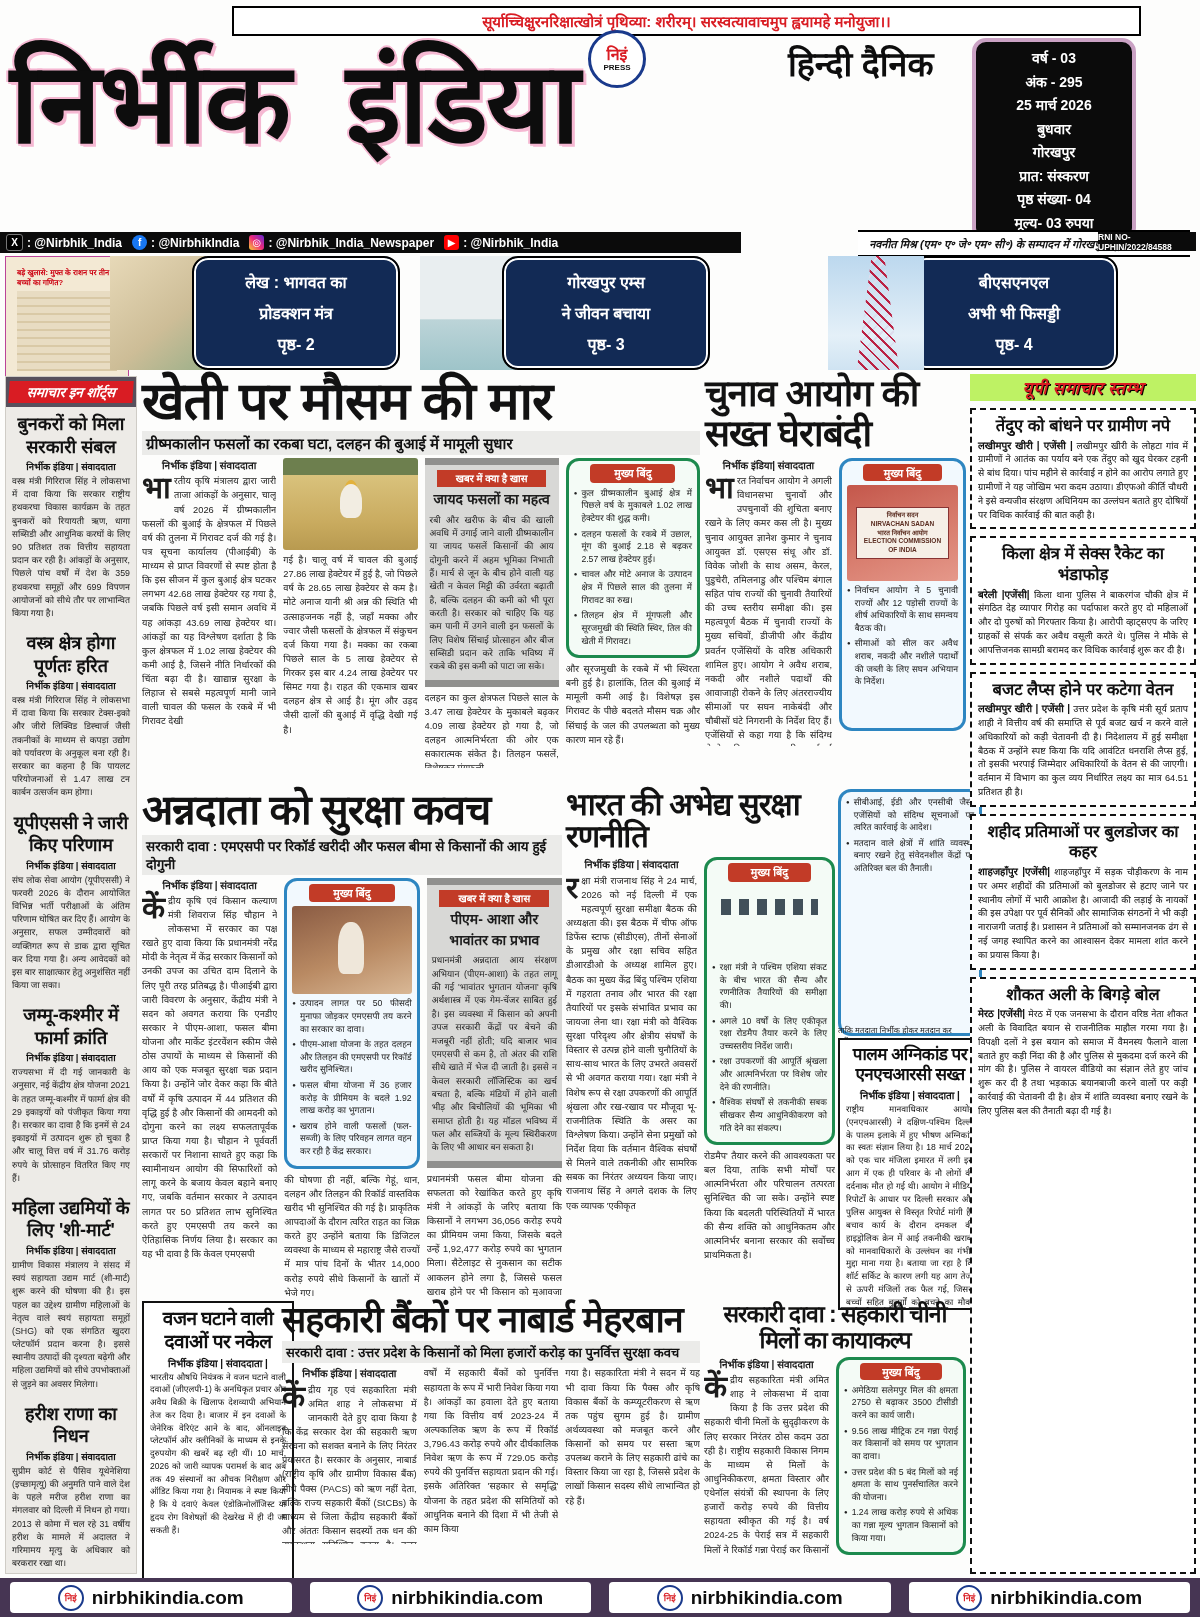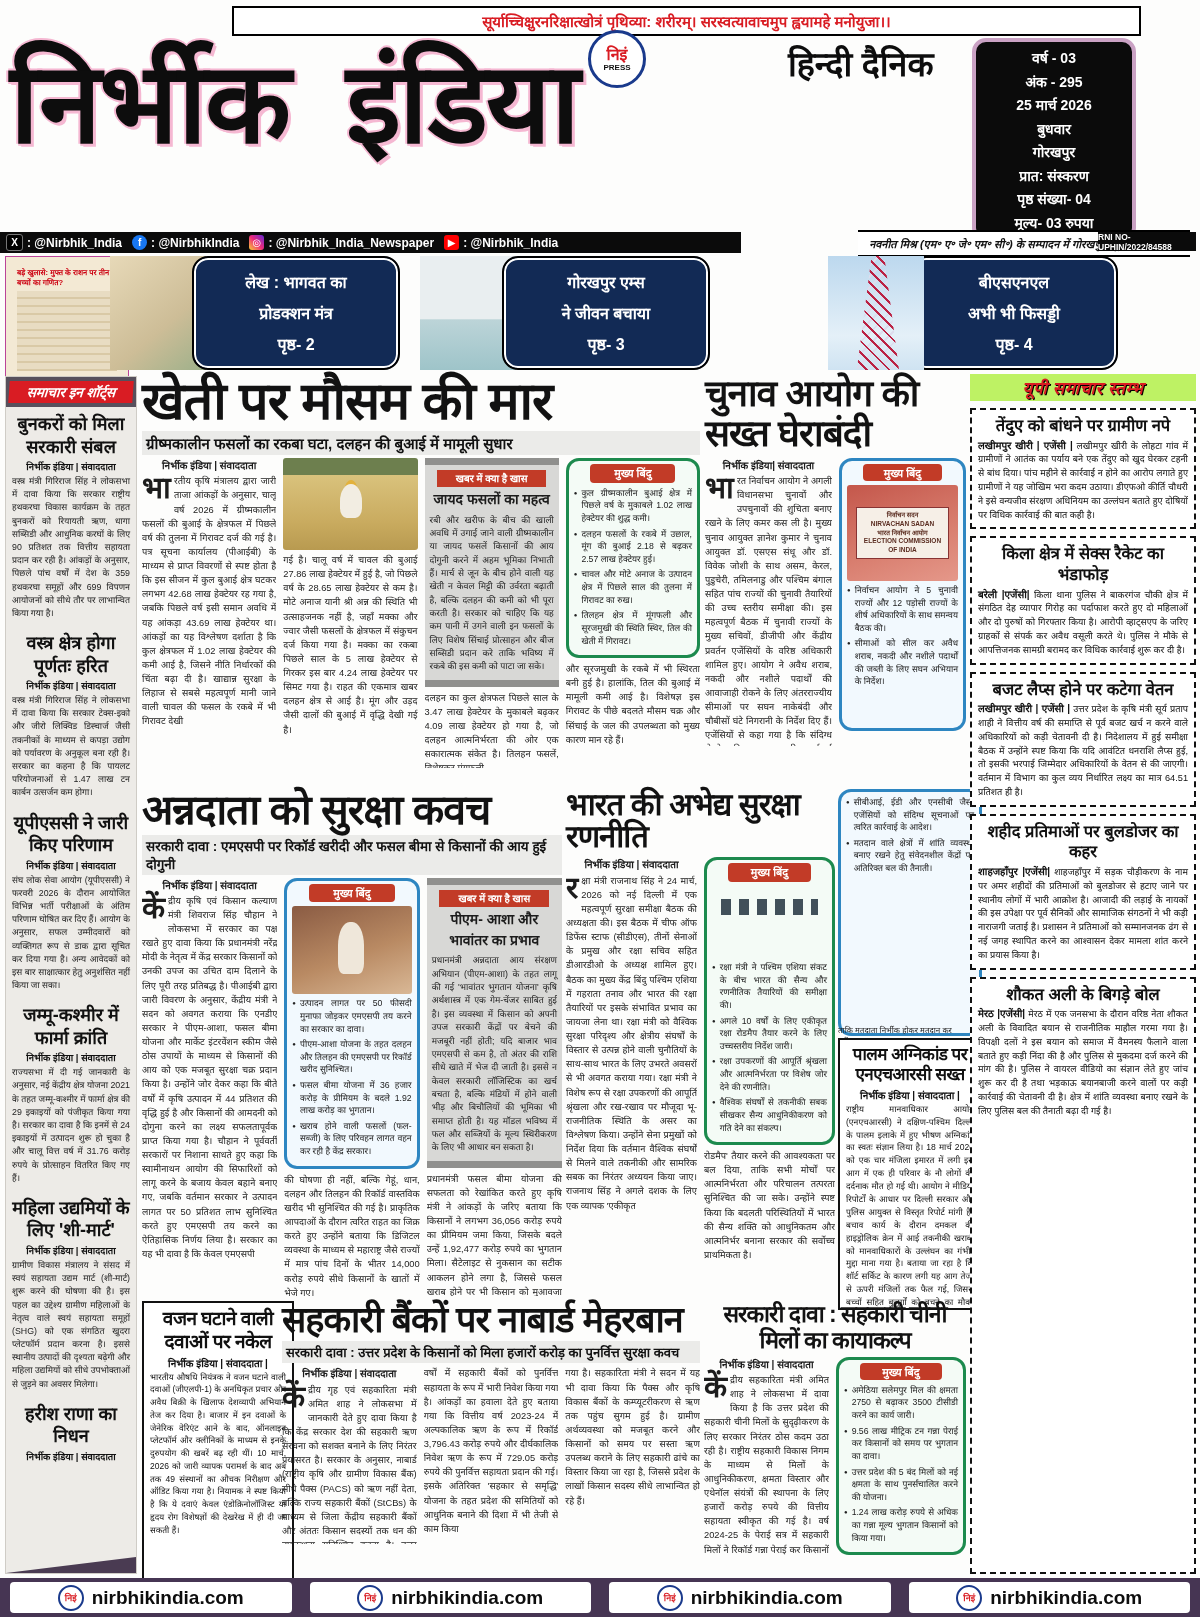--- a/index.html
+++ b/index.html
@@ -229,20 +229,21 @@
     <div class="sb-body">राज्यसभा में दी गई जानकारी के अनुसार, नई केंद्रीय क्षेत्र योजना 2021 के तहत जम्मू-कश्मीर में फार्मा क्षेत्र की 29 इकाइयों को पंजीकृत किया गया है। सरकार का दावा है कि इनमें से 24 इकाइयों में उत्पादन शुरू हो चुका है और चालू वित्त वर्ष में 31.76 करोड़ रुपये के प्रोत्साहन वितरित किए गए हैं।</div>
   </div>
   <div class="sb-item">
     <div class="sb-title">महिला उद्यमियों के लिए 'शी-मार्ट'</div>
     <div class="sb-by">निर्भीक इंडिया | संवाददाता</div>
     <div class="sb-body">ग्रामीण विकास मंत्रालय ने संसद में स्वयं सहायता उद्यम मार्ट (शी-मार्ट) शुरू करने की घोषणा की है। इस पहल का उद्देश्य ग्रामीण महिलाओं के नेतृत्व वाले स्वयं सहायता समूहों (SHG) को एक संगठित खुदरा प्लेटफॉर्म प्रदान करना है। इससे स्थानीय उत्पादों की दृश्यता बढ़ेगी और महिला उद्यमियों को सीधे उपभोक्ताओं से जुड़ने का अवसर मिलेगा।</div>
   </div>
   <div class="sb-item">
     <div class="sb-title">हरीश राणा का निधन</div>
     <div class="sb-by">निर्भीक इंडिया | संवाददाता</div>
+    <div class="sb-body">सुप्रीम कोर्ट से पैसिव यूथेनेशिया (इच्छामृत्यु) की अनुमति पाने वाले देश के पहले मरीज हरीश राणा का मंगलवार को दिल्ली में निधन हो गया। 2013 से कोमा में चल रहे 31 वर्षीय हरीश के मामले में अदालत ने गरिमामय मृत्यु के अधिकार को बरकरार रखा था।</div>
   </div>
   <div class="wedge"></div>
 </div>
 
 <div class="abs" id="center">
 
   <div class="abs" id="kheti">
     <div class="story-head">खेती पर मौसम की मार</div>
     <div class="story-sub">ग्रीष्मकालीन फसलों का रकबा घटा, दलहन की बुआई में मामूली सुधार</div>
     <div class="cols" style="height:310px;">

